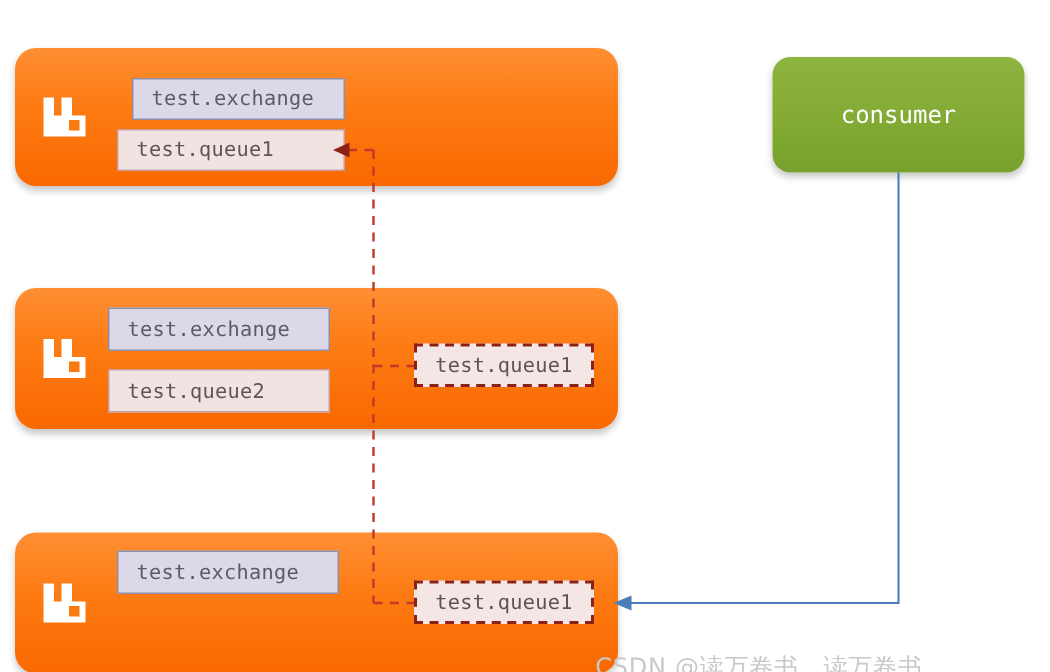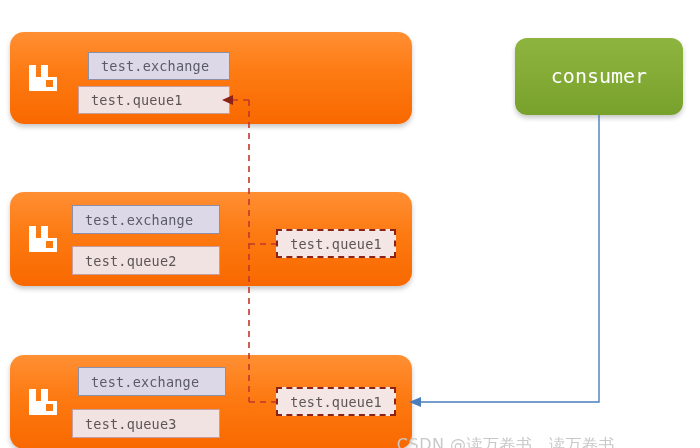--- a/index.html
+++ b/index.html
@@ -88,21 +88,21 @@
   .consumer {
     position: absolute;
     border-radius: 12px;
     background: linear-gradient(180deg, #8db43e 0%, #83ab36 50%, #77a12c 100%);
     box-shadow: 0 3px 5px rgba(0,0,0,0.22);
     display: flex;
     flex-direction: row;
     align-items: center;
     justify-content: center;
     color: #ffffff;
-    font-size: 20px;
+    font-size: 16px;
     line-height: 1.35;
     z-index: 2;
     gap: 32px;
   }
   .consumer .line { display: block; white-space: nowrap; }
 
   
   .watermark {
     position: absolute;
     right: 8px;
@@ -178,23 +178,20 @@
 
     <svg class="rabbit-logo" viewBox="0 0 34 34">
       <path d="M3 4 h7 v12 h5 V4 h7 v12 h9 v14 H3 Z" fill="#ffffff"></path>
       <rect x="20" y="19" width="7" height="7" fill="#fb7a10"></rect>
     </svg>
 
     <div class="chip exchange" style="left:68px; top:12px; width:148px; height:29px;">
       <span>test.exchange</span>
     </div>
 
-    <div class="chip queue" style="left:62px; top:54px; width:148px; height:29px;">
-      <span>test.queue3</span>
-    </div>
 
     <div class="chip queue-ghost" style="left:266px; top:32px; width:120px; height:29px;">
       <span>test.queue1</span>
     </div>
   </div>
 
   <div class="consumer" style="left:515px; top:20px; width:168px; height:77px;">
     <span class="line">consumer</span>
   </div>
 

